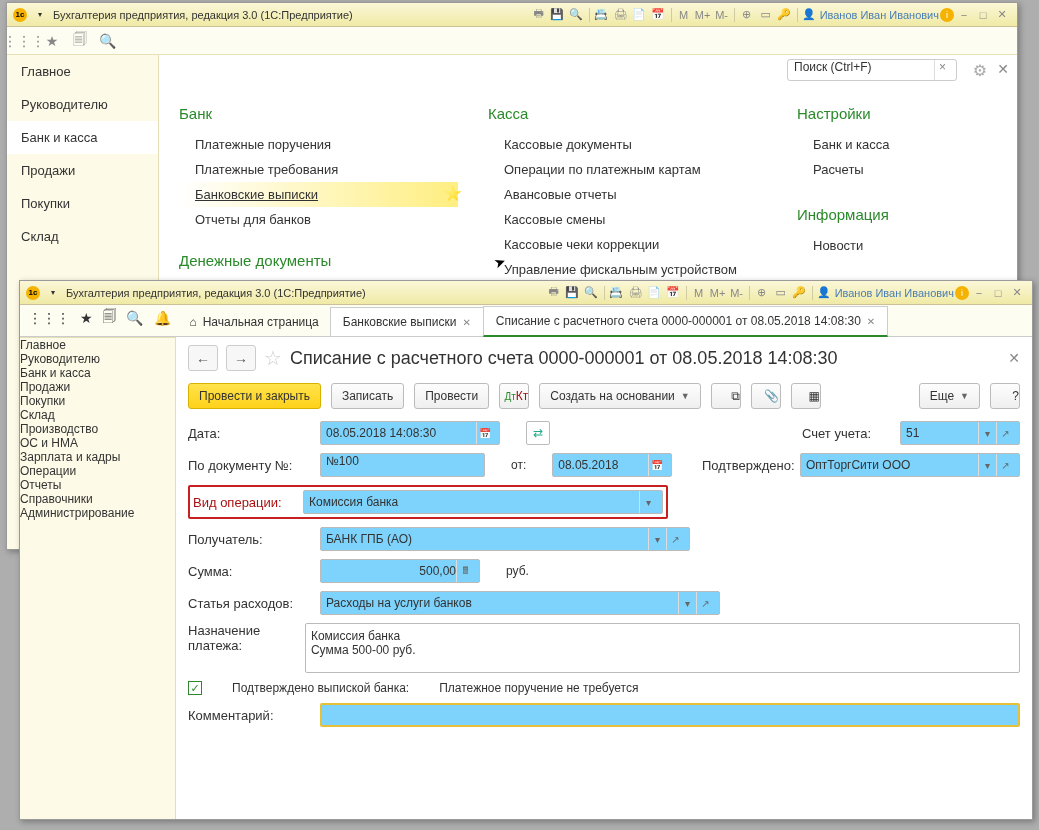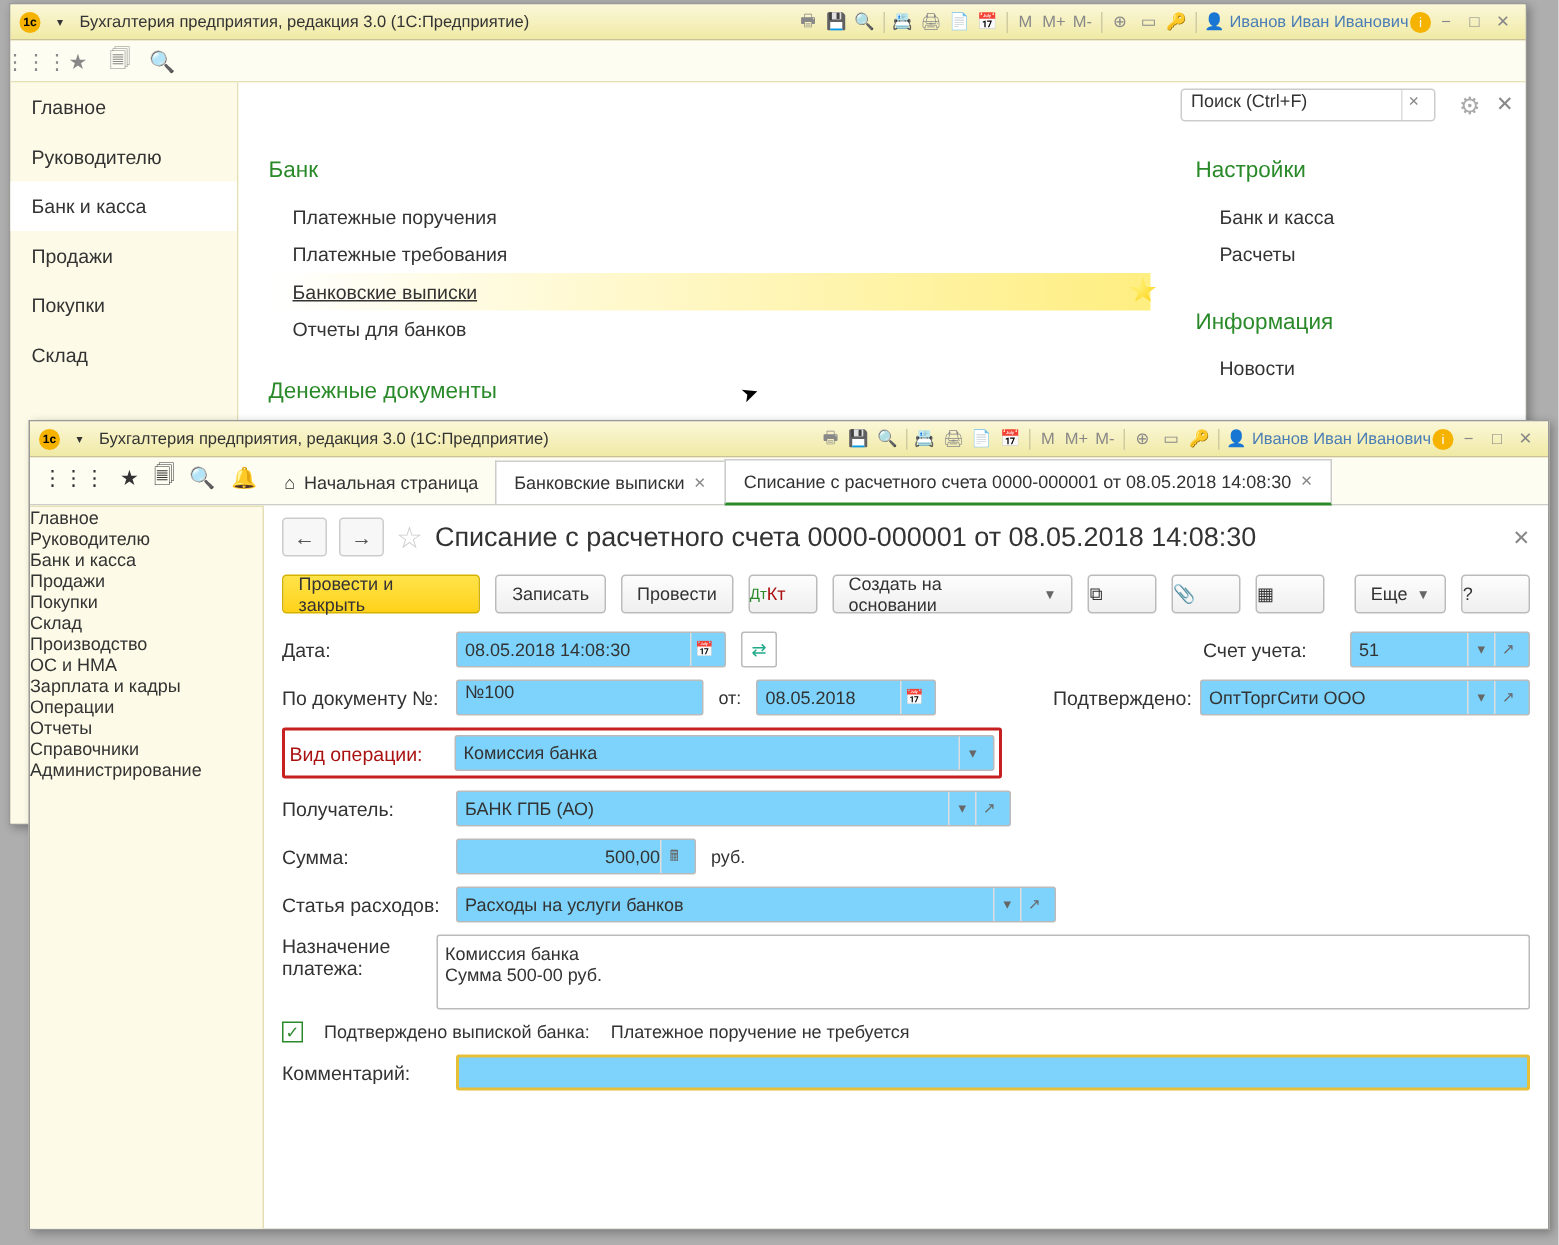--- a/index.html
+++ b/index.html
@@ -46,23 +46,23 @@
   .sidebar2{width:156px;background:#fdfbe7;border-right:1px solid #e4dfb8;border-top:1px solid #e4dfb8}
   .main2{flex:1;padding:8px 12px;position:relative}
   .hdr2{display:flex;align-items:center;gap:8px;margin-bottom:12px}
   .navbtn{width:30px;height:26px;border:1px solid #ccc;border-radius:3px;display:inline-flex;align-items:center;justify-content:center;background:#f7f7f7;font-size:14px;color:#555;cursor:pointer}
   .star{font-size:20px;color:#ccc}
   .hdr2 h2{font-size:18px;font-weight:normal}
   .hdr2 .xr{margin-left:auto;color:#888;font-size:14px;cursor:pointer}
   .toolbar{display:flex;align-items:center;gap:10px;margin-bottom:12px}
   .btn{height:26px;padding:0 10px;border:1px solid #bbb;border-radius:3px;background:linear-gradient(#fdfdfd,#efefef);display:inline-flex;align-items:center;cursor:pointer;font-size:12px}
   .btn.yellow{background:linear-gradient(#ffe34a,#ffd21a);border-color:#d6b200;font-weight:normal}
-  .btn.icon{width:46px;padding:0;justify-content:flex-start}
+  .btn.icon{width:30px;padding:0;justify-content:flex-end}
   .btn .dd{margin-left:6px;font-size:9px;color:#666}
-  .formrow{display:flex;align-items:center;margin-bottom:8px;gap:10px}
+  .formrow{display:flex;align-items:center;margin-bottom:8px;gap:26px}
   .formrow label{width:106px;font-size:13px}
   .formrow label.red{color:#a11}
   .inp{height:24px;border:1px solid #bbb;border-radius:2px;padding:0 5px;background:#7dd3fc;font-size:12px}
   .inp.combo{display:flex;align-items:center}
   .inp.combo .v{flex:1}
   .inp.combo .cbtn{width:18px;height:22px;display:inline-flex;align-items:center;justify-content:center;border-left:1px solid #ddd;color:#666;font-size:10px;cursor:pointer}
   .redbox{border:2px solid #c62020;padding:3px;border-radius:2px;display:flex;align-items:center;gap:10px}
   .ta{border:1px solid #bbb;border-radius:2px;padding:5px;font-size:12px;min-height:50px;width:100%}
   .chk{width:14px;height:14px;border:1px solid #2a8a2a;display:inline-flex;align-items:center;justify-content:center;color:#2a8a2a;font-size:11px;margin-right:4px}
   .comment-inp{flex:1;border:2px solid #e5c038;height:24px}
@@ -126,20 +126,29 @@
       <span class="gear">⚙</span>
       <span class="xcl">✕</span>
       <div class="cols">
         <div class="col">
           <h3>Банк</h3>
           <a>Платежные поручения</a>
           <a>Платежные требования</a>
           <a class="cursor">Банковские выписки</a>
           <a>Отчеты для банков</a>
           <h3 style="margin-top:20px">Денежные документы</h3>
+        </div>
+        <div class="col">
+          <h3>Касса</h3>
+          <a>Кассовые документы</a>
+          <a>Операции по платежным картам</a>
+          <a>Авансовые отчеты</a>
+          <a>Кассовые смены</a>
+          <a>Кассовые чеки коррекции</a>
+          <a>Управление фискальным устройством</a>
         </div>
         <div class="col" style="max-width:200px">
           <h3>Настройки</h3>
           <a>Банк и касса</a>
           <a>Расчеты</a>
           <h3 style="margin-top:24px">Информация</h3>
           <a>Новости</a>
         </div>
       </div>
       <span class="cursor-arrow">➤</span>

